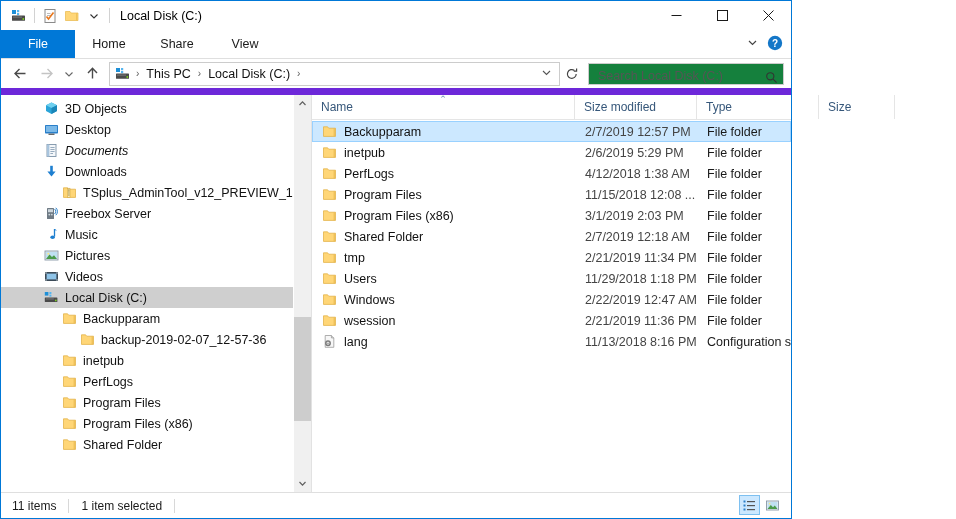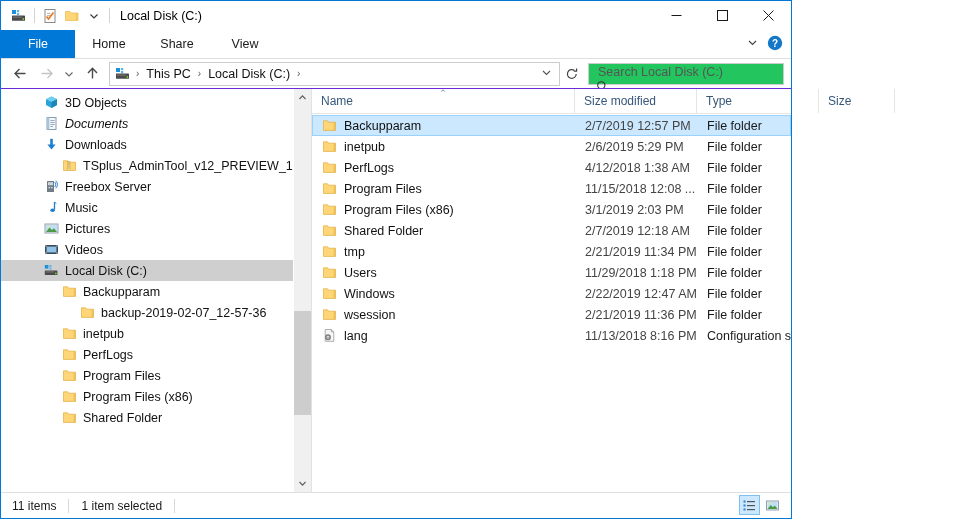--- a/index.html
+++ b/index.html
@@ -142,45 +142,44 @@
   }
   .refreshbtn {
     width: 22px; height: 22px;
     display: flex; align-items: center; justify-content: center;
     margin-left: 1px;
   }
   .searchbox {
     width: 196px;
     height: 22px;
     border: 1px solid #cccccc;
-    background: #22c55e;
-    display: flex;
-    align-items: flex-start;
+    background: #15803d;
+    display: flex;
+    align-items: flex-end;
     margin-left: 5px;
     padding: 0 5px 0 7px;
     box-sizing: border-box;
-    flex-direction: column;
   }
   .searchbox input {
     border: 0; outline: 0;
     flex: 1 1 auto;
     font-family: "Liberation Sans", sans-serif;
     font-size: 12.5px;
     color: #111;
     background: transparent;
     min-width: 0;
   }
   .searchbox input::placeholder { color: #555; opacity: 1; }
 
   
   .content {
     flex: 1 1 auto;
     display: flex;
     min-height: 0;
-    border-top: 1px solid #6d28d9;
+    border-top: 7px solid #6d28d9;
     justify-content: flex-end;
   }
   .navpane {
     width: 310px;
     flex: 0 0 310px;
     position: relative;
     background: #fff;
     overflow: hidden;
   }
   .navlist {
@@ -505,20 +504,30 @@
           <span class="navicon">
             <svg width="15" height="15" viewBox="0 0 15 15">
               <path d="M7.5 1.5 L13 4.2 L13 10 L7.5 13 L2 10 L2 4.2 Z" fill="#2aa4d8"></path>
               <path d="M7.5 1.5 L13 4.2 L7.5 7 L2 4.2 Z" fill="#6fd0ef"></path>
               <path d="M7.5 7 L13 4.2 L13 10 L7.5 13 Z" fill="#1b86b8"></path>
             </svg>
           </span>
           <span class="nlabel">3D Objects</span>
         </div>
 
+        <div class="navitem" style="padding-left:42px;">
+          <span class="navicon">
+            <svg width="15" height="15" viewBox="0 0 15 15">
+              <rect x="1" y="3" width="13" height="8.4" rx="0.7" fill="#2a7fc9"></rect>
+              <rect x="2" y="4" width="11" height="6" fill="#7bb9e8"></rect>
+              <rect x="4.5" y="11.6" width="6" height="1.3" fill="#5a5a5a"></rect>
+            </svg>
+          </span>
+          <span class="nlabel">Desktop</span>
+        </div>
 
         <div class="navitem" style="padding-left:42px;font-style:italic;">
           <span class="navicon">
             <svg width="15" height="15" viewBox="0 0 15 15">
               <rect x="3" y="1.5" width="9" height="12" fill="#f4f7fa" stroke="#7d93a8" stroke-width="0.9"></rect>
               <rect x="3" y="1.5" width="2.4" height="12" fill="#a8c4dd"></rect>
               <path d="M6.4 4.5 L10.6 4.5 M6.4 6.5 L10.6 6.5 M6.4 8.5 L10.6 8.5 M6.4 10.5 L9 10.5" stroke="#8da3b8" stroke-width="0.9"></path>
             </svg>
           </span>
           <span class="nlabel">Documents</span>

